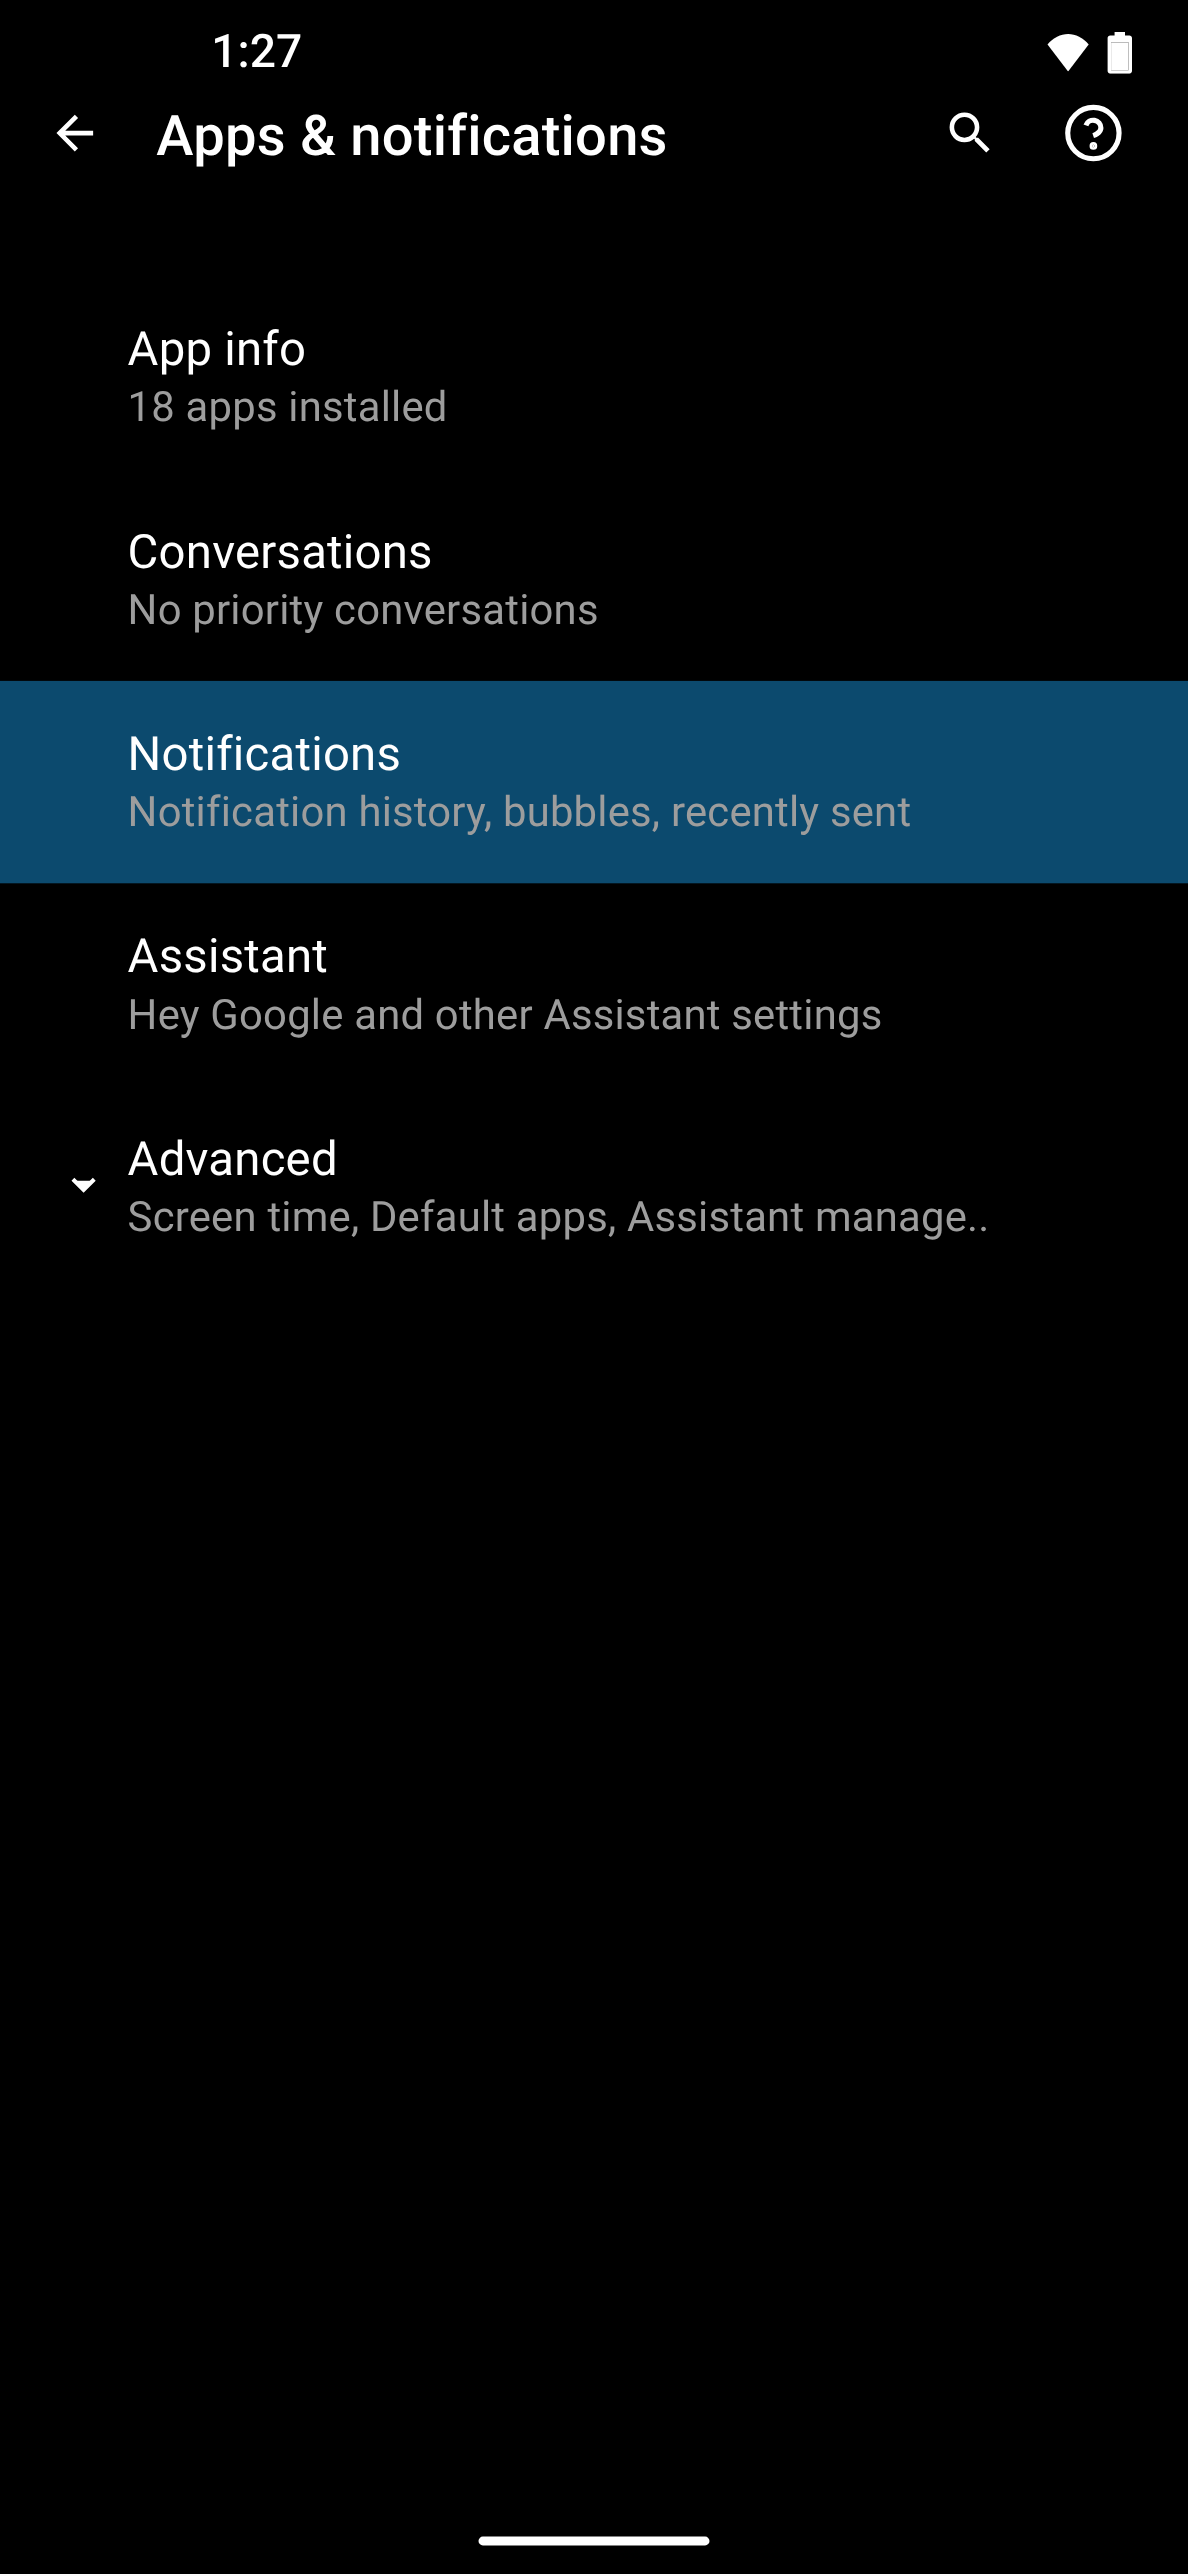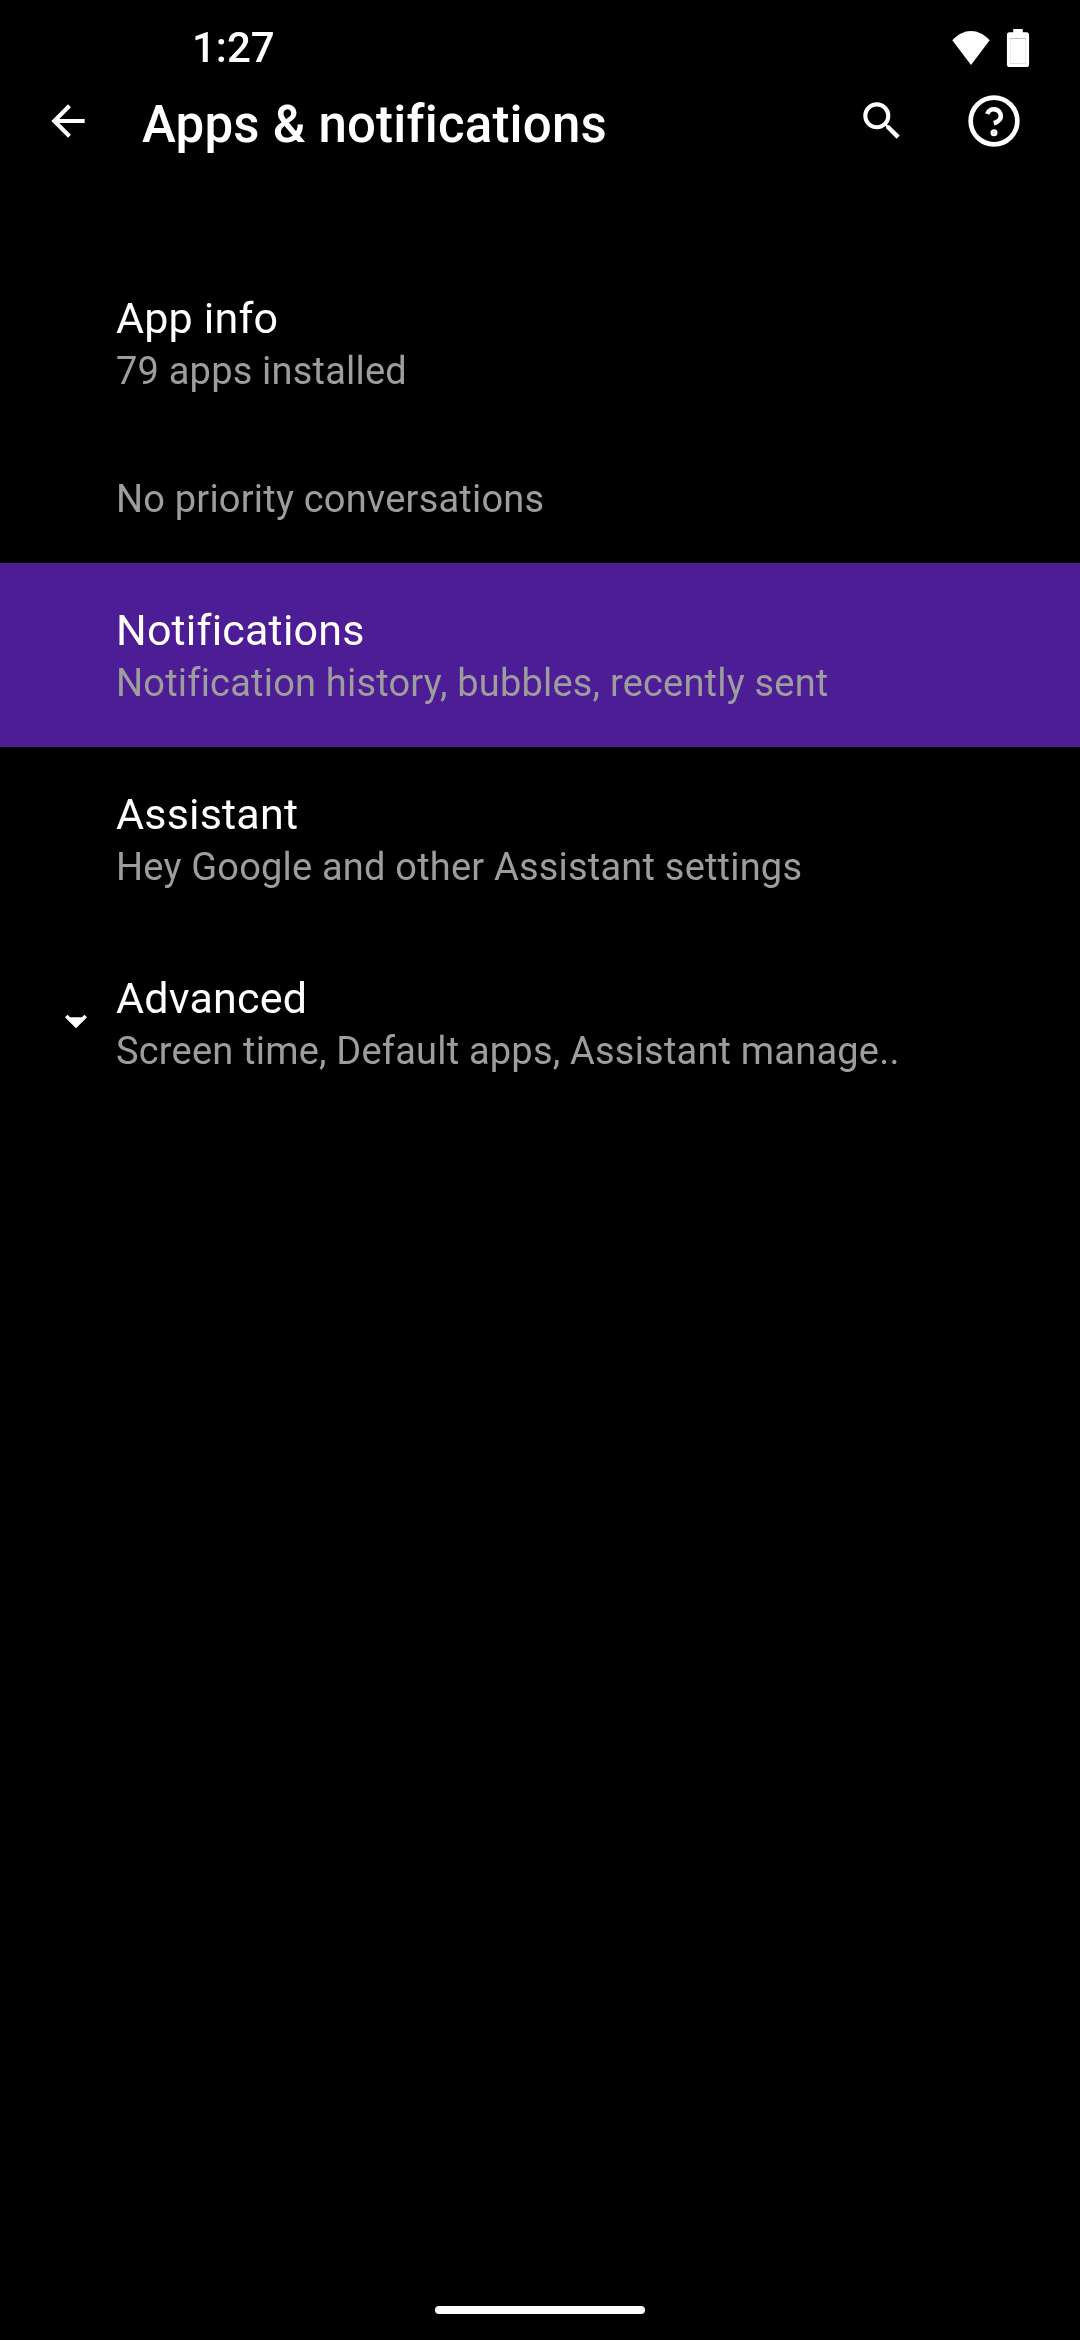--- a/index.html
+++ b/index.html
@@ -70,21 +70,21 @@
       justify-content: center;
     }
     .content {
       padding-top: 6px;
     }
     .list-item {
       padding: 42px 40px 42px 116px;
       position: relative;
     }
     .list-item.highlighted {
-      background: #4c1d95;
+      background: #0c4a6e;
     }
     .item-icon-slot {
       position: absolute;
       left: 48px;
       top: 50%;
       transform: translateY(-50%);
       width: 56px;
       height: 56px;
       display: flex;
       align-items: center;
@@ -169,24 +169,25 @@
         </svg>
       </span>
     </div>
   </div>
 </div>
 
 <div class="content">
 
   <div class="list-item">
     <div class="item-title">App info</div>
-    <div class="item-subtitle">79 apps installed</div>
-  </div>
-
-  <div class="list-item">
+    <div class="item-subtitle">18 apps installed</div>
+  </div>
+
+  <div class="list-item">
+    <div class="item-title">Conversations</div>
     <div class="item-subtitle">No priority conversations</div>
   </div>
 
   <div class="list-item highlighted">
     <div class="item-title">Notifications</div>
     <div class="item-subtitle">Notification history, bubbles, recently sent</div>
   </div>
 
   <div class="list-item">
     <div class="item-title">Assistant</div>

